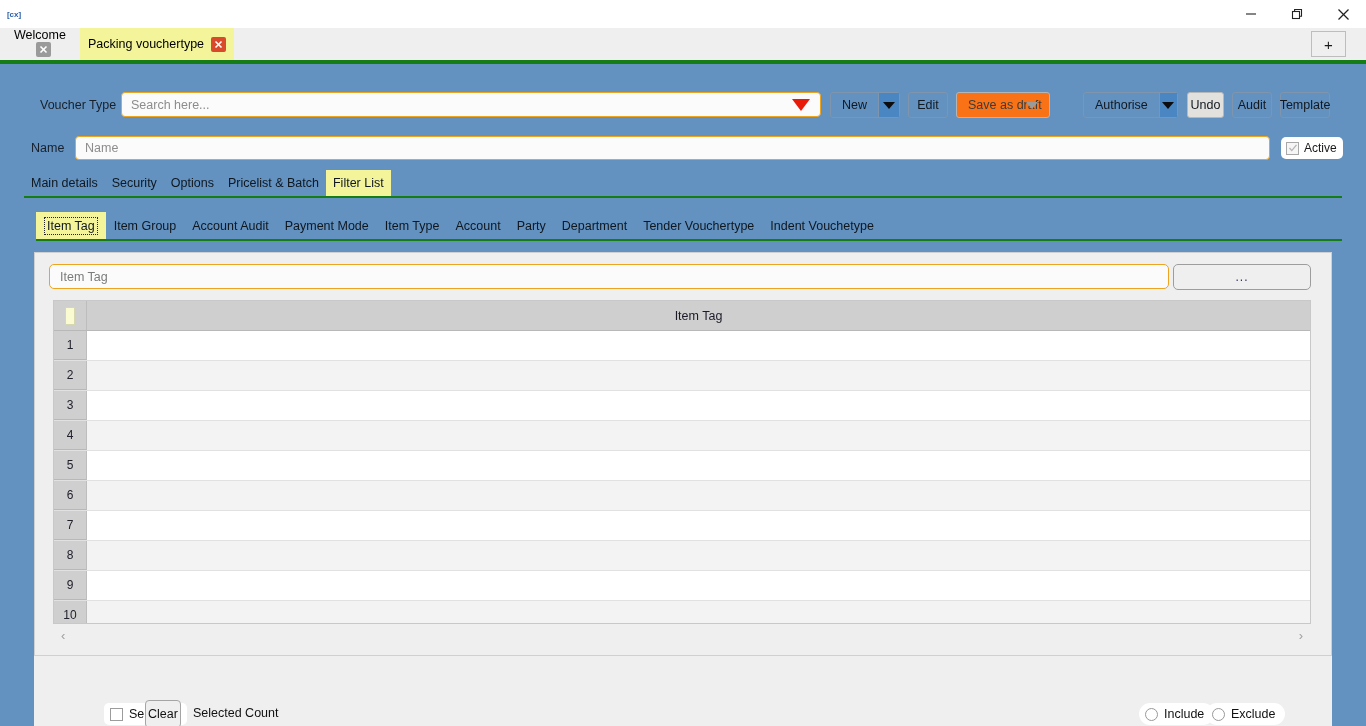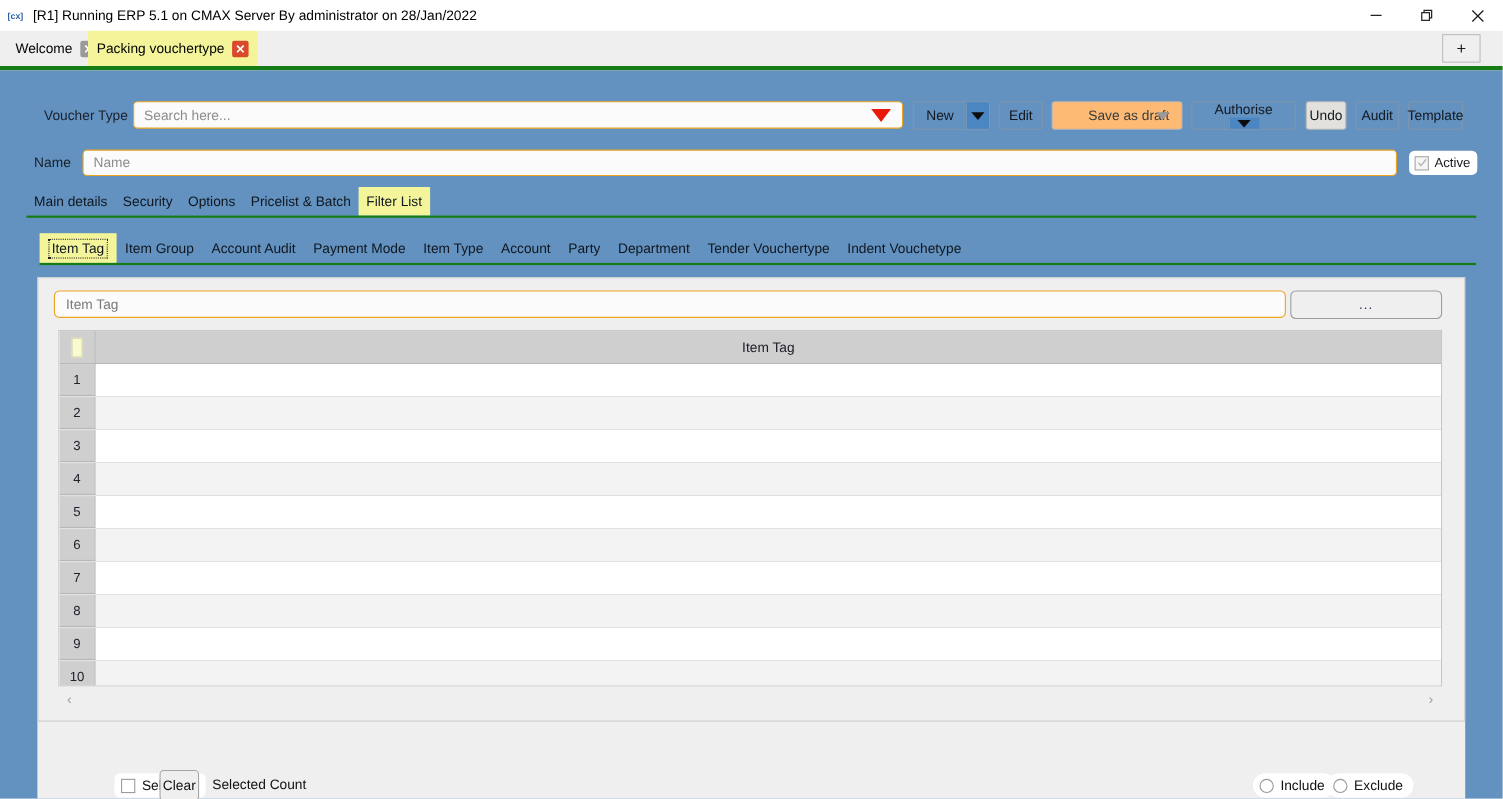--- a/index.html
+++ b/index.html
@@ -126,29 +126,29 @@
   .tbtn .split .car {
     width: 0; height: 0;
     border-left: 6px solid transparent;
     border-right: 6px solid transparent;
     border-top: 7px solid #0d0d0d;
   }
   .tbtn.flat { justify-content: center; }
 
   .btn-new      { left: 830px; width: 70px; }
   .btn-edit     { left: 908px; width: 40px; }
-  .btn-draft    { left: 956px; width: 119px; background: #fdba74; border-color: #b5b5b5; color: #3b3b3b; justify-content: flex-end; }
+  .btn-draft    { left: 956px; width: 94px; background: #f97316; border-color: #b5b5b5; color: #3b3b3b; }
   .btn-draft .car-dis {
     position: absolute; right: 11px;
     width: 0; height: 0;
     border-left: 6px solid transparent;
     border-right: 6px solid transparent;
     border-top: 7px solid #9a9a9a;
   }
-  .btn-auth     { left: 1083px; width: 95px; flex-direction: column; }
+  .btn-auth     { left: 1083px; width: 95px; }
   .btn-undo     { left: 1187px; width: 37px; background: #e2e1dd; border-color: #b8b8b8; }
   .btn-audit    { left: 1232px; width: 40px; }
   .btn-template { left: 1280px; width: 50px; }
 
   
   .active-pill {
     position: absolute; left: 1281px; top: 137px;
     width: 62px; height: 22px;
     background: #ffffff; border-radius: 5px;
     display: flex; align-items: center;
@@ -311,21 +311,20 @@
     border: 1px solid #999; border-radius: 50%; background: #fff;
   }
   .pill-include { left: 1105px; }
   .pill-exclude { left: 1172px; }
 </style>
 </head>
 <body>
 
 <div class="titlebar">
   <div class="titlebar-icon">[cx]</div>
-  <div class="titlebar-text">[R1] Running ERP 5.1 on CMAX Server By administrator on 28/Jan/2022</div>
   <div class="win-controls">
     <div class="win-btn">
       <svg width="12" height="12" viewBox="0 0 12 12">
           <line x1="1" y1="6" x2="11" y2="6" stroke="#222" stroke-width="1.1"></line>
         </svg>
     </div>
     <div class="win-btn">
       <svg width="12" height="12" viewBox="0 0 12 12">
         <rect x="1.5" y="3.5" width="7" height="7" fill="none" stroke="#222" stroke-width="1.1"></rect>
         <polyline points="3.6,3.2 3.6,1.5 10.5,1.5 10.5,8.3 8.8,8.3" fill="none" stroke="#222" stroke-width="1.1"></polyline>
@@ -334,21 +333,21 @@
     <div class="win-btn">
       <svg width="13" height="13" viewBox="0 0 13 13">
         <line x1="1.5" y1="1.5" x2="11.5" y2="11.5" stroke="#222" stroke-width="1.2"></line>
         <line x1="11.5" y1="1.5" x2="1.5" y2="11.5" stroke="#222" stroke-width="1.2"></line>
       </svg>
     </div>
   </div>
 </div>
 
 <div class="tabbar">
-  <div class="doc-tab" style="left:6px;">
+  <div class="doc-tab" style="left:6px;flex-direction:column;">
     <span>Welcome</span>
     <span class="tab-close gray">
       <svg width="9" height="9" viewBox="0 0 9 9">
         <line x1="1.5" y1="1.5" x2="7.5" y2="7.5" stroke="#fff" stroke-width="1.6"></line>
         <line x1="7.5" y1="1.5" x2="1.5" y2="7.5" stroke="#fff" stroke-width="1.6"></line>
       </svg>
     </span>
   </div>
   <div class="doc-tab active" style="left:80px;">
     <span>Packing vouchertype</span>

